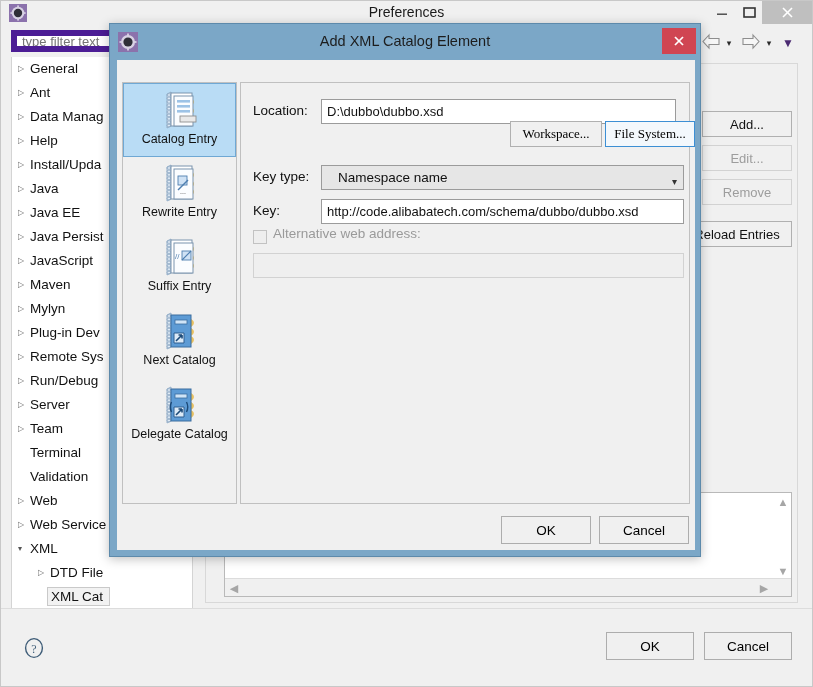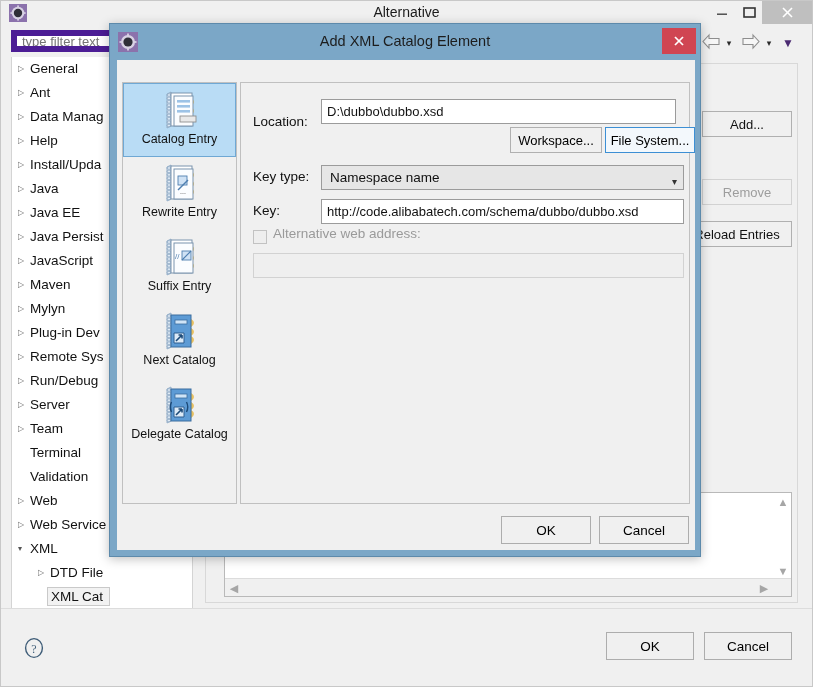--- a/index.html
+++ b/index.html
@@ -266,40 +266,40 @@
   .form-input {
     position: absolute;
     background: #ffffff;
     border: 1px solid #9b9b9b;
     font-family: "Liberation Sans", sans-serif;
     font-size: 13px;
     color: #111;
     padding: 0 5px;
     line-height: 20px;
   }
-  #lbl-location { left: 12px; top: 31px; }
+  #lbl-location { left: 12px; top: 20px; }
   #inp-location { left: 80px; top: 16px; width: 355px; height: 25px; }
   .pathbtn {
-    position: absolute; top: 44px;
+    position: absolute; top: 38px;
     height: 26px;
     background: #f0f0f0;
     border: 1px solid #b0b0b0;
     font-size: 13px;
-    display: flex; align-items: center; justify-content: center;
+    display: flex; align-items: center; justify-content: center; font-family: Liberation Serif, serif;
   }
   #btn-workspace { left: 269px; width: 92px; }
   #btn-filesystem{ left: 364px; width: 90px; border: 1px solid #3c8fd4; background: #f3f8fc; }
   #lbl-keytype { left: 12px; top: 86px; }
   #sel-keytype {
     position: absolute; left: 80px; top: 82px;
     width: 363px; height: 25px;
     background: #e6e6e6;
     border: 1px solid #9b9b9b;
     font-size: 13.5px;
-    padding: 2px 8px;
+    padding: 2px 16px;
     line-height: 20px;
     color: #111;
   }
   #sel-keytype-arrow {
     position: absolute; right: 6px; top: 6px;
     font-size: 10px; color: #333;
   }
   #lbl-key { left: 12px; top: 120px; }
   #inp-key { left: 80px; top: 116px; width: 363px; height: 25px; }
   #alt-check {
@@ -340,21 +340,21 @@
         <circle cx="9" cy="9" r="6.3" fill="#d8d2e4"></circle>
         <circle cx="9" cy="9" r="4.2" fill="#2f2f38"></circle>
         <g fill="#d8d2e4">
           <rect x="8.2" y="1.4" width="1.7" height="2.4"></rect>
           <rect x="8.2" y="14.2" width="1.7" height="2.4"></rect>
           <rect x="1.4" y="8.2" width="2.4" height="1.7"></rect>
           <rect x="14.2" y="8.2" width="2.4" height="1.7"></rect>
         </g>
       </svg>
     </span>
-    <div id="prefs-title">Alternative</div>
+    <div id="prefs-title">Preferences</div>
     <div class="winbtn" id="btn-min">
       <svg width="12" height="12" viewBox="0 0 12 12">
           <rect x="1" y="6.5" width="10" height="1.4" fill="#444"></rect>
         </svg>
     </div>
     <div class="winbtn" id="btn-max">
       <svg width="13" height="13" viewBox="0 0 13 13">
           <rect x="1" y="2" width="11" height="9" fill="none" stroke="#333" stroke-width="1.6"></rect>
         </svg>
     </div>
@@ -405,20 +405,21 @@
       <div class="tree-item"><span class="tree-arrow">▷</span><span class="tree-label">Web</span></div>
       <div class="tree-item"><span class="tree-arrow">▷</span><span class="tree-label">Web Service</span></div>
       <div class="tree-item"><span class="tree-arrow open">▾</span><span class="tree-label">XML</span></div>
       <div class="tree-item lvl2"><span class="tree-arrow">▷</span><span class="tree-label">DTD File</span></div>
       <div class="tree-item lvl2 selected"><span class="tree-label">XML Cat</span></div>
     </div>
 
   <div id="prefs-right">
     <div id="right-inner">
       <div class="sidebtn" id="sb-add">Add...</div>
+      <div class="sidebtn disabled" id="sb-edit">Edit...</div>
       <div class="sidebtn disabled" id="sb-remove">Remove</div>
       <div class="sidebtn" id="sb-reload">Reload Entries</div>
 
       <div id="right-list">
         <div id="right-list-vscroll">
           <span class="scr-arrow" style="left:0;top:2px;width:16px;height:14px;">▲</span>
           <span class="scr-arrow" style="left:0;bottom:2px;width:16px;height:14px;">▼</span>
         </div>
         <div id="right-list-hscroll">
           <span class="scr-arrow" style="left:2px;top:0;width:14px;height:18px;">◀</span>

